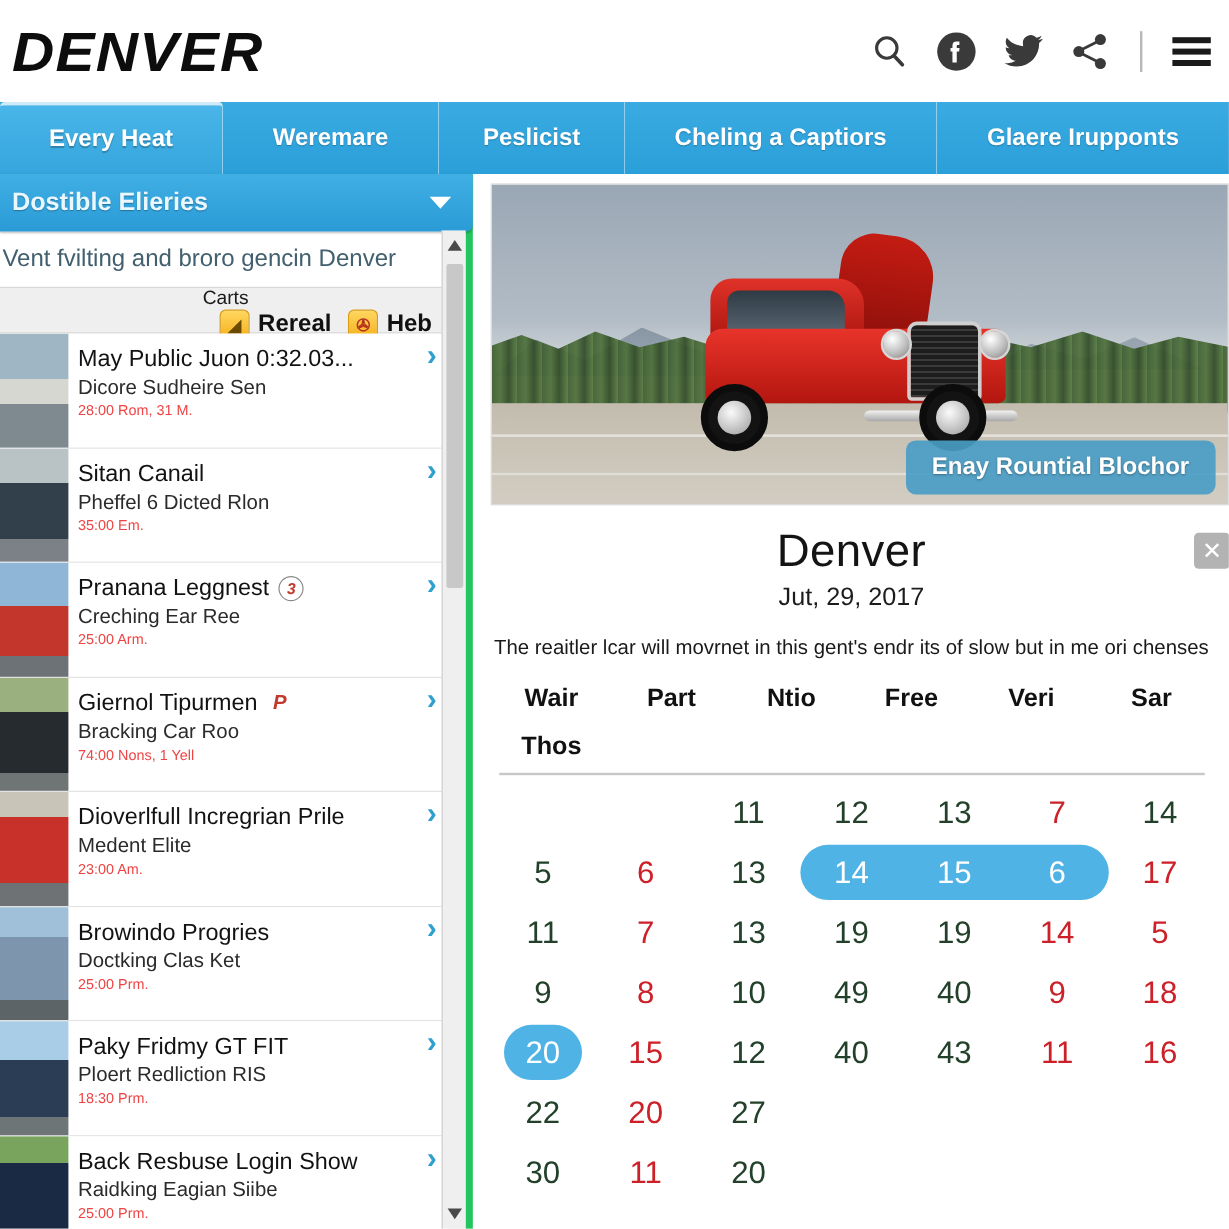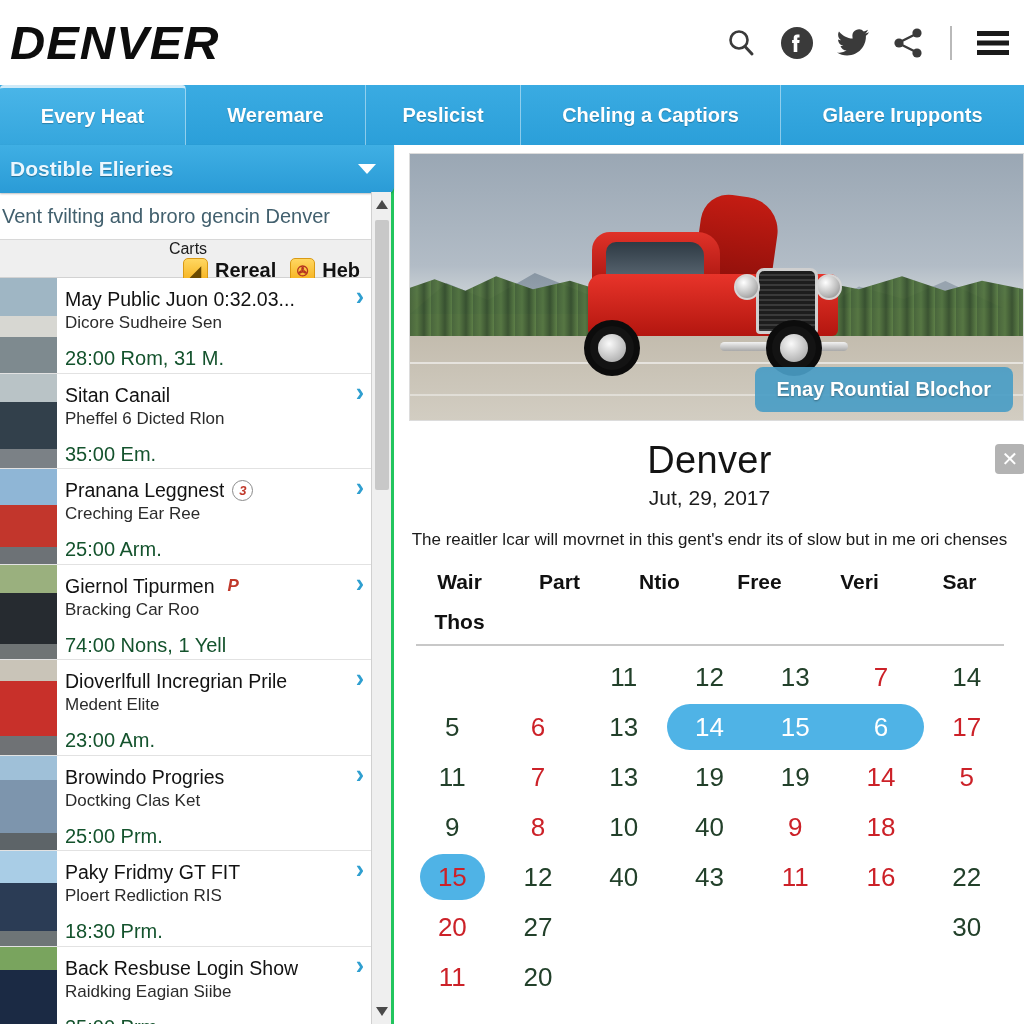--- a/index.html
+++ b/index.html
@@ -52,21 +52,21 @@
   .tab.t0 { width:186px; }
   .tab.t1 { width:180px; }
   .tab.t2 { width:155px; }
   .tab.t3 { width:260px; }
   .tab.t4 { flex:1 1 auto; border-right:none; }
 
   
   .sidebar {
     position:absolute; left:0; top:145px; width:394px; height:879px;
     background:#f3f3f3;
-    border-right:3px solid #22c55e;
+    border-right:6px solid #22c55e;
   }
   .sb-header {
     position:relative; height:48px; width:394px;
     background: linear-gradient(#3fafe4, #2a9bd6);
     display:flex; align-items:center;
     border-bottom-right-radius:6px;
     box-shadow: 0 1px 2px rgba(0,0,0,.25);
   }
   .sb-header-title {
     margin-left:10px; color:#eaf7ff; font-size:21px; font-weight:bold;
@@ -114,21 +114,21 @@
     font-size:19.5px; font-weight:normal; color:#121212;
     white-space:nowrap; overflow:hidden; text-overflow:ellipsis;
   }
   .row-badge {
     flex:0 0 auto; width:21px;height:21px;border-radius:50%;
     border:1px solid #8a8a8a; color:#c0392b; font-size:13px; font-weight:bold;
     display:flex;align-items:center;justify-content:center; font-style:italic;
   }
   .row-badge.plain { border:none; font-size:17px; }
   .row-sub { font-size:17px; color:#2b2b2b; margin-top:2px; }
-  .row-time { font-size:20px; color:#14532d; margin-top:14px; }
+  .row-time { font-size:12px; color:#ef4444; margin-top:2px; }
   .row-chev {
     position:absolute; right:10px; top:6px;
     color:#2f9fd0; font-size:25px; font-weight:bold; line-height:1;
   }
 
   
   .sb-scroll {
     position:absolute; right:0; top:47px; width:20px; height:832px;
     background:#efefef; border-left:1px solid #d0d0d0;
   }
@@ -571,20 +571,23 @@
             <div class="cell">
               <span>9</span>
             </div>
             <div class="cell red">
               <span>8</span>
             </div>
             <div class="cell">
               <span>10</span>
             </div>
             <div class="cell">
+              <span>49</span>
+            </div>
+            <div class="cell">
               <span>40</span>
             </div>
             <div class="cell red">
               <span>9</span>
             </div>
             <div class="cell red">
               <span>18</span>
             </div>
             <div class="cell sel">
               <span>20</span>

